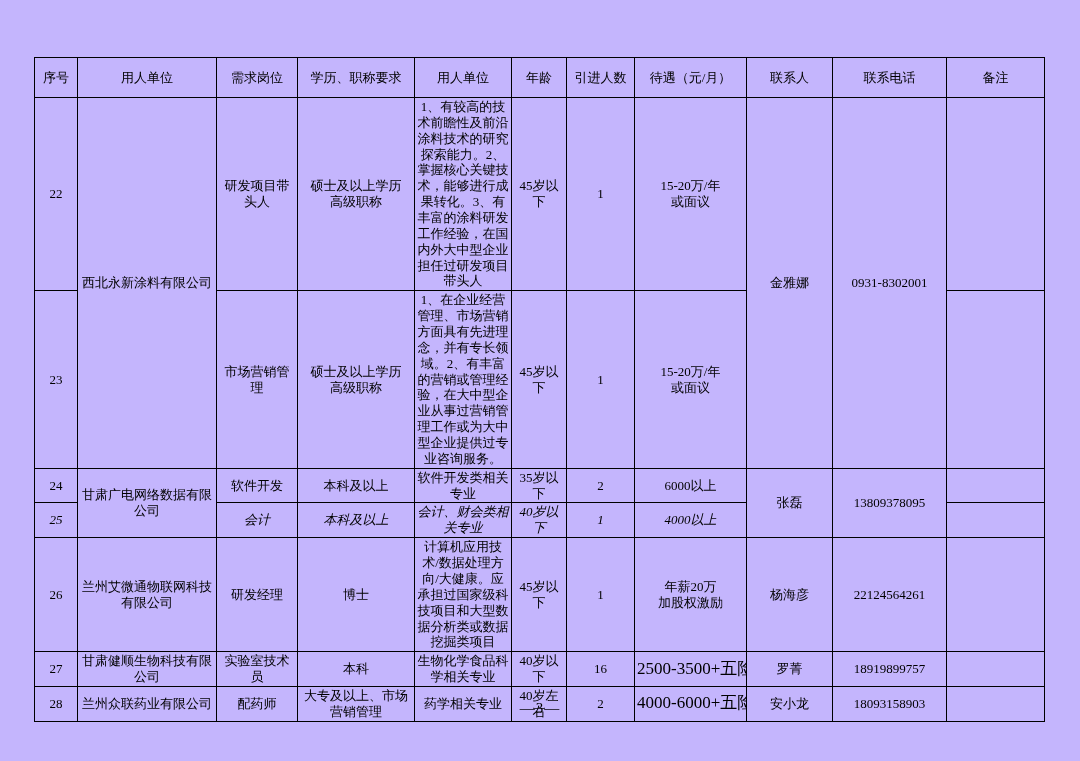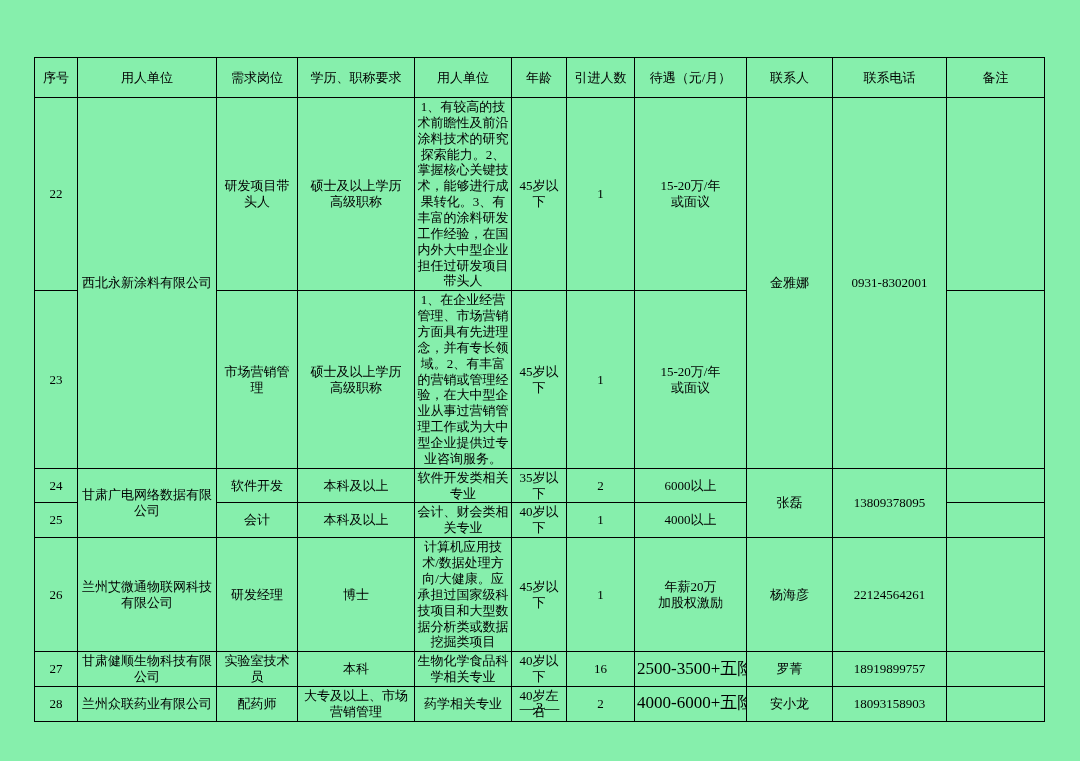--- a/index.html
+++ b/index.html
@@ -4,21 +4,21 @@
 <style>
   html, body {
     margin: 0;
     padding: 0;
     background: #ffffff;
   }
   .page {
     position: relative;
     width: 1080px;
     height: 761px;
-    background: #86efac;
+    background: #c4b5fd;
     font-family: "Liberation Serif", "DejaVu Serif", serif;
     color: #000000;
   }
   table.jobs {
     position: absolute;
     left: 34px;
     top: 57px;
     border-collapse: collapse;
     table-layout: fixed;
     width: 1010px;
@@ -32,21 +32,21 @@
     line-height: 1.22;
     font-weight: normal;
     white-space: pre-line;
     word-break: break-all;
     overflow: hidden;
   }
   table.jobs thead tr { height: 40px; }
   tr.r22 { height: 191px; }
   tr.r23 { height: 170px; }
   tr.r24 { height: 32px; font-family: Liberation Serif, serif; }
-  tr.r25 { height: 32px; }
+  tr.r25 { height: 32px; font-style: italic; }
   tr.r26 { height: 108px; }
   tr.r27 { height: 34px; }
   tr.r28 { height: 30px; padding-left: 23px; }
   td.age, td.count { white-space: nowrap; }
   td.salary { white-space: pre-line; }
   td.salary.onerow { white-space: nowrap; font-size: 17px; }
   td.major { line-height: 1.18; }
   .footer-pagenum {
     position: absolute;
     left: 0;

